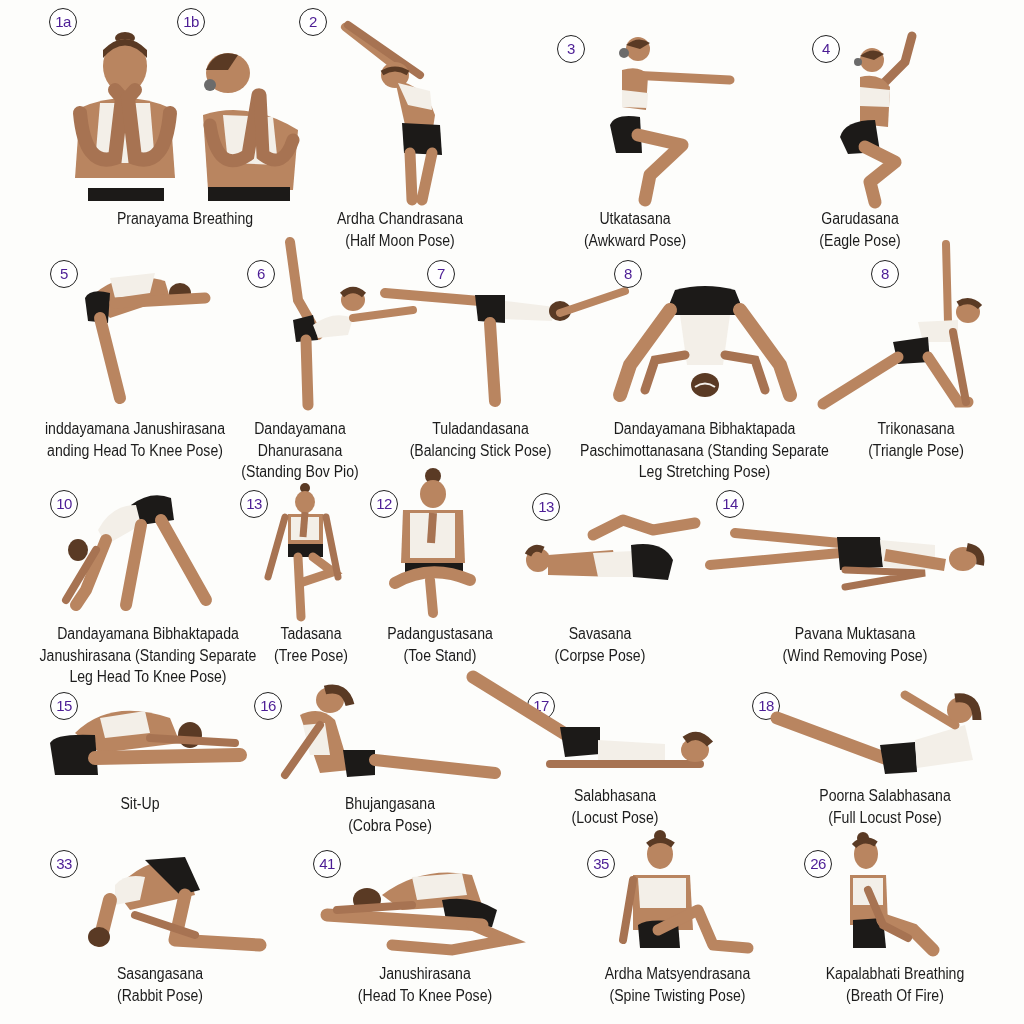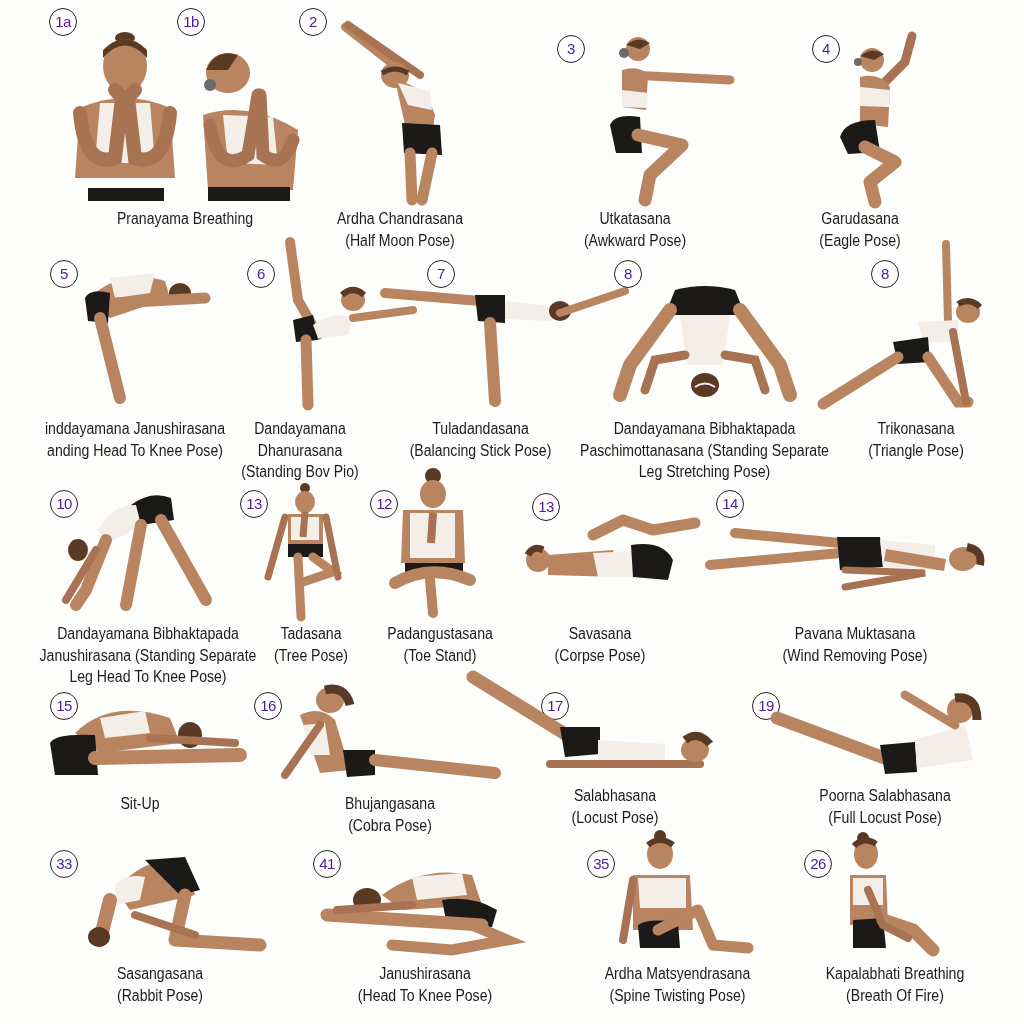--- a/index.html
+++ b/index.html
@@ -282,35 +282,35 @@
     <path d="M28 40 L50 38 L55 70 L35 70 Z" fill="#f3efe8"></path>
     <path d="M45 40 L10 90" stroke="#a77352" stroke-width="8" stroke-linecap="round"></path>
     <path d="M68 65 L100 65 L100 90 L72 92 Z" fill="#1c1a18"></path>
     <path d="M100 75 L220 88" stroke="#b98560" stroke-width="12" stroke-linecap="round"></path>
   </svg>
   <div class="label" style="left:320px;top:793px;width:140px">Bhujangasana
 (Cobra Pose)</div>
 </div>
 
 <div class="pose">
-  <div class="badge" style="left:541px;top:692px">17</div>
+  <div class="badge" style="left:527px;top:692px">17</div>
   <svg class="fig" style="left:470px;top:672px" width="245" height="100">
     <path d="M3 5 L100 65" stroke="#b98560" stroke-width="13" stroke-linecap="round"></path>
     <path d="M90 55 L130 55 L130 82 L95 85 Z" fill="#1c1a18"></path>
     <path d="M128 68 L195 72 L195 90 L128 88 Z" fill="#f3efe8"></path>
     <path d="M80 92 L230 92" stroke="#a77352" stroke-width="8" stroke-linecap="round"></path>
     <ellipse cx="225" cy="78" rx="14" ry="12" fill="#b98560"></ellipse>
     <path d="M215 68 Q228 58 240 72" stroke="#5a3a24" stroke-width="8" fill="none"></path>
   </svg>
   <div class="label" style="left:550px;top:785px;width:130px">Salabhasana
 (Locust Pose)</div>
 </div>
 
 <div class="pose">
-  <div class="badge" style="left:752px;top:692px">19</div>
+  <div class="badge" style="left:752px;top:692px">18</div>
   <svg class="fig" style="left:755px;top:690px" width="230" height="88">
     <path d="M22 28 L135 70" stroke="#b98560" stroke-width="13" stroke-linecap="round"></path>
     <path d="M125 55 L160 52 L162 82 L130 84 Z" fill="#1c1a18"></path>
     <path d="M160 50 L210 35 L218 70 L162 78 Z" fill="#f3efe8"></path>
     <path d="M150 5 L200 35" stroke="#b98560" stroke-width="9" stroke-linecap="round"></path>
     <ellipse cx="205" cy="20" rx="13" ry="13" fill="#b98560"></ellipse>
     <path d="M200 8 Q222 5 222 30" stroke="#5a3a24" stroke-width="9" fill="none"></path>
   </svg>
   <div class="label" style="left:800px;top:785px;width:170px">Poorna Salabhasana
 (Full Locust Pose)</div>

